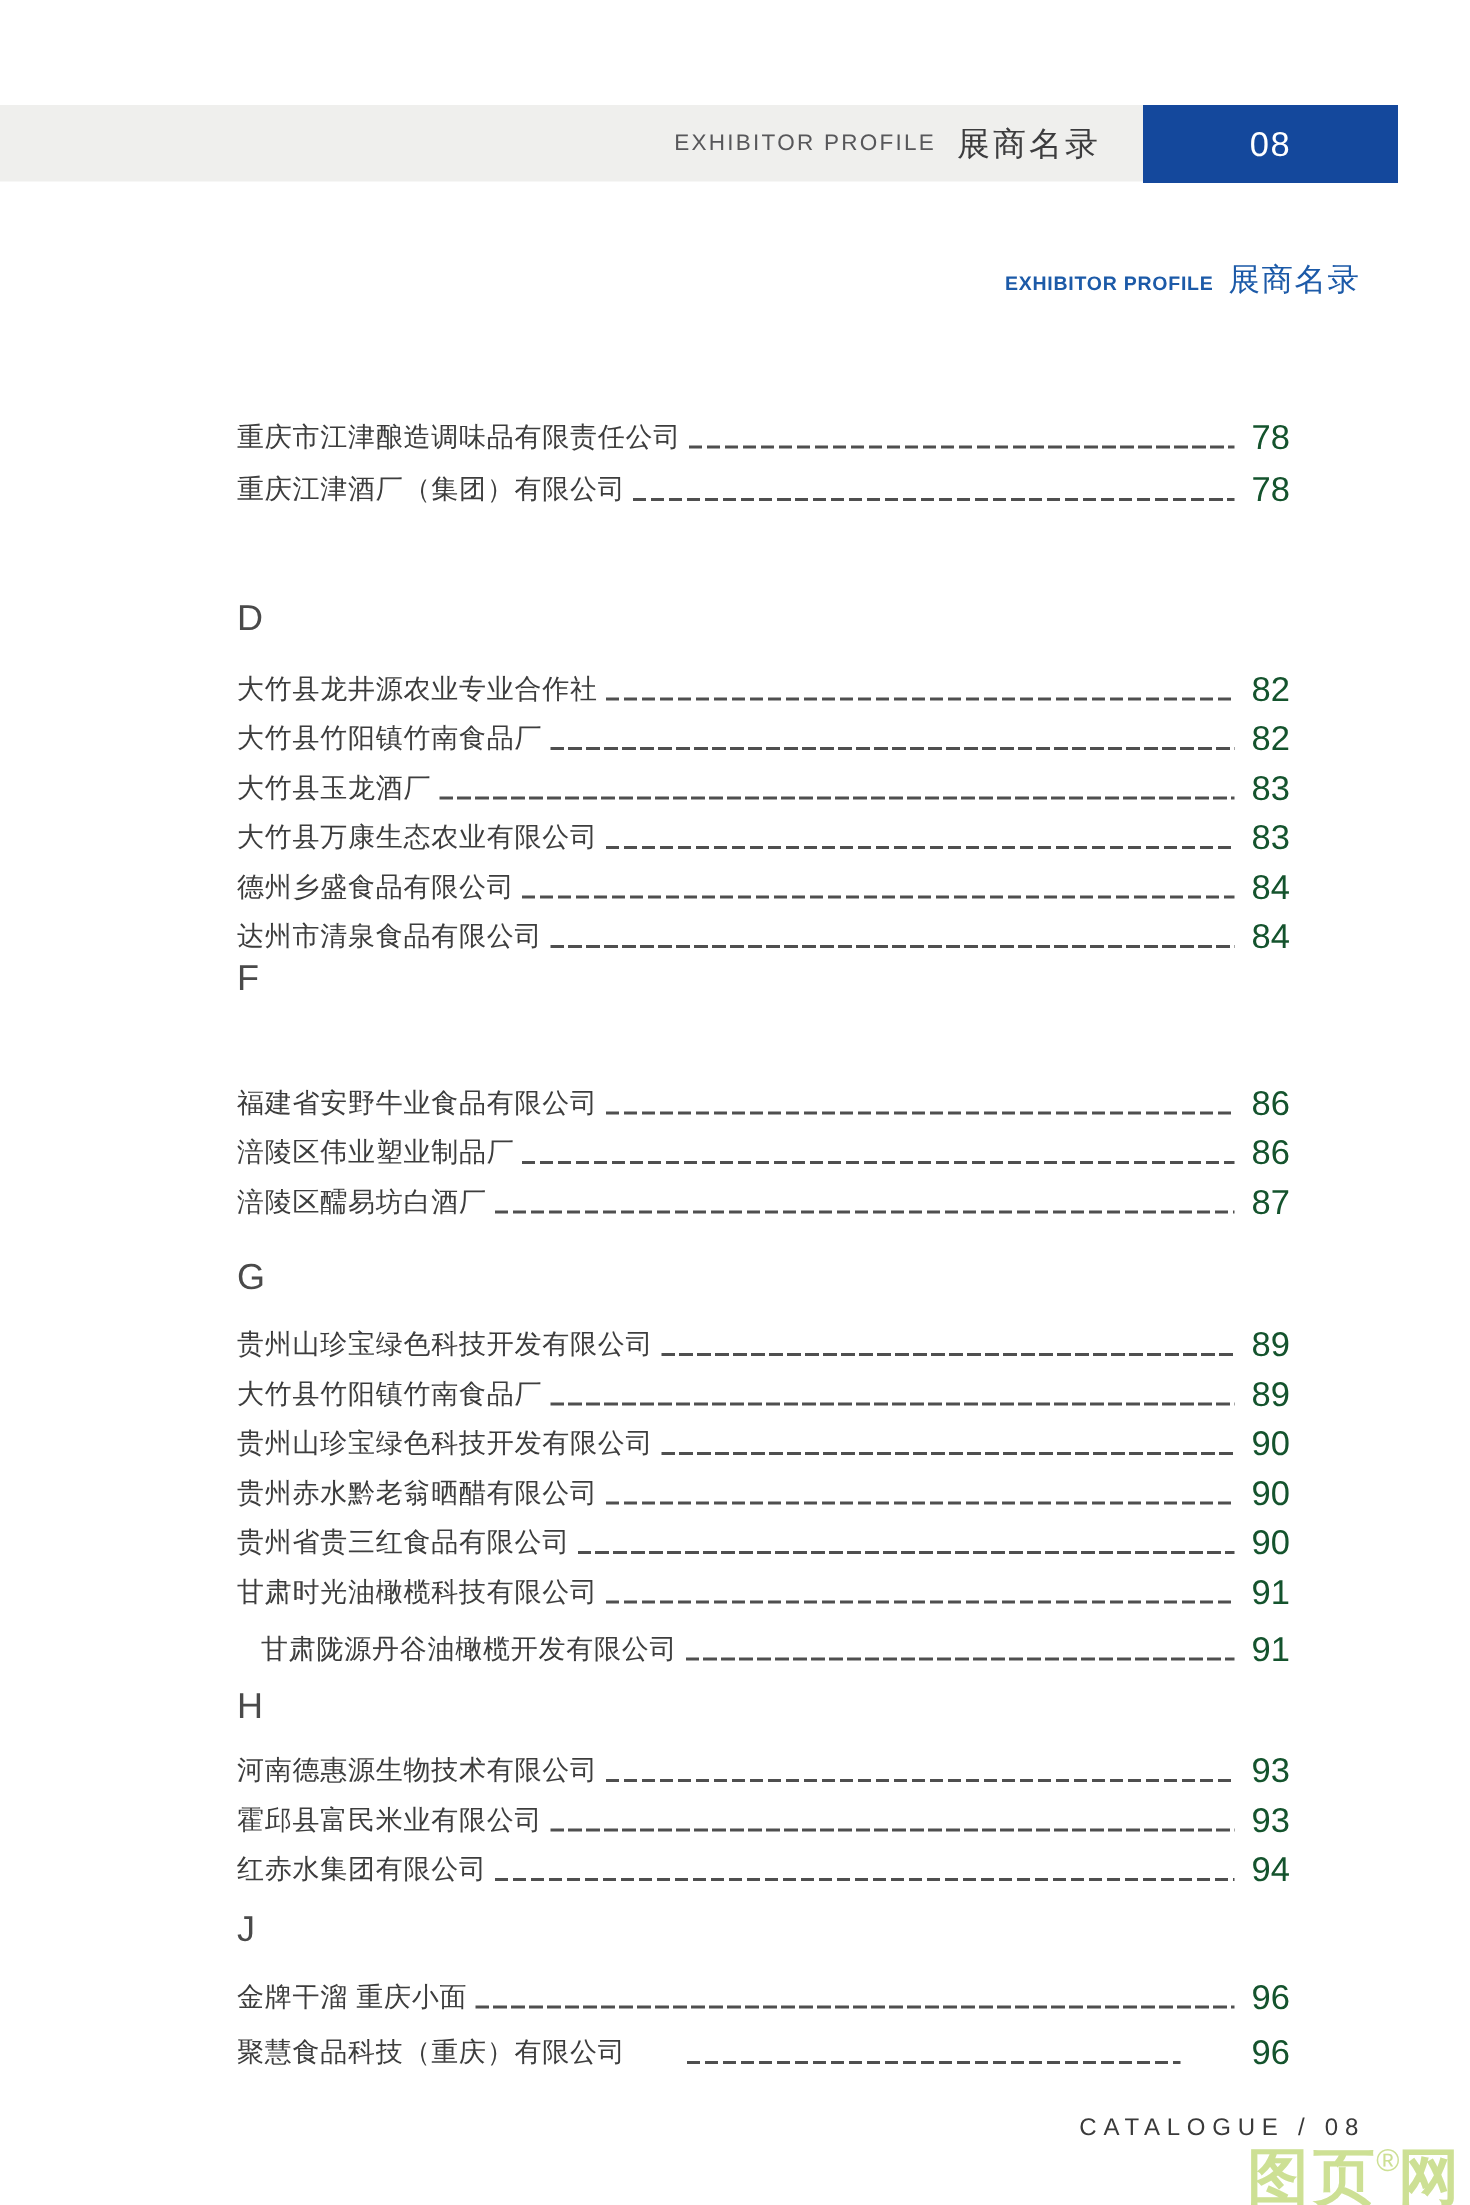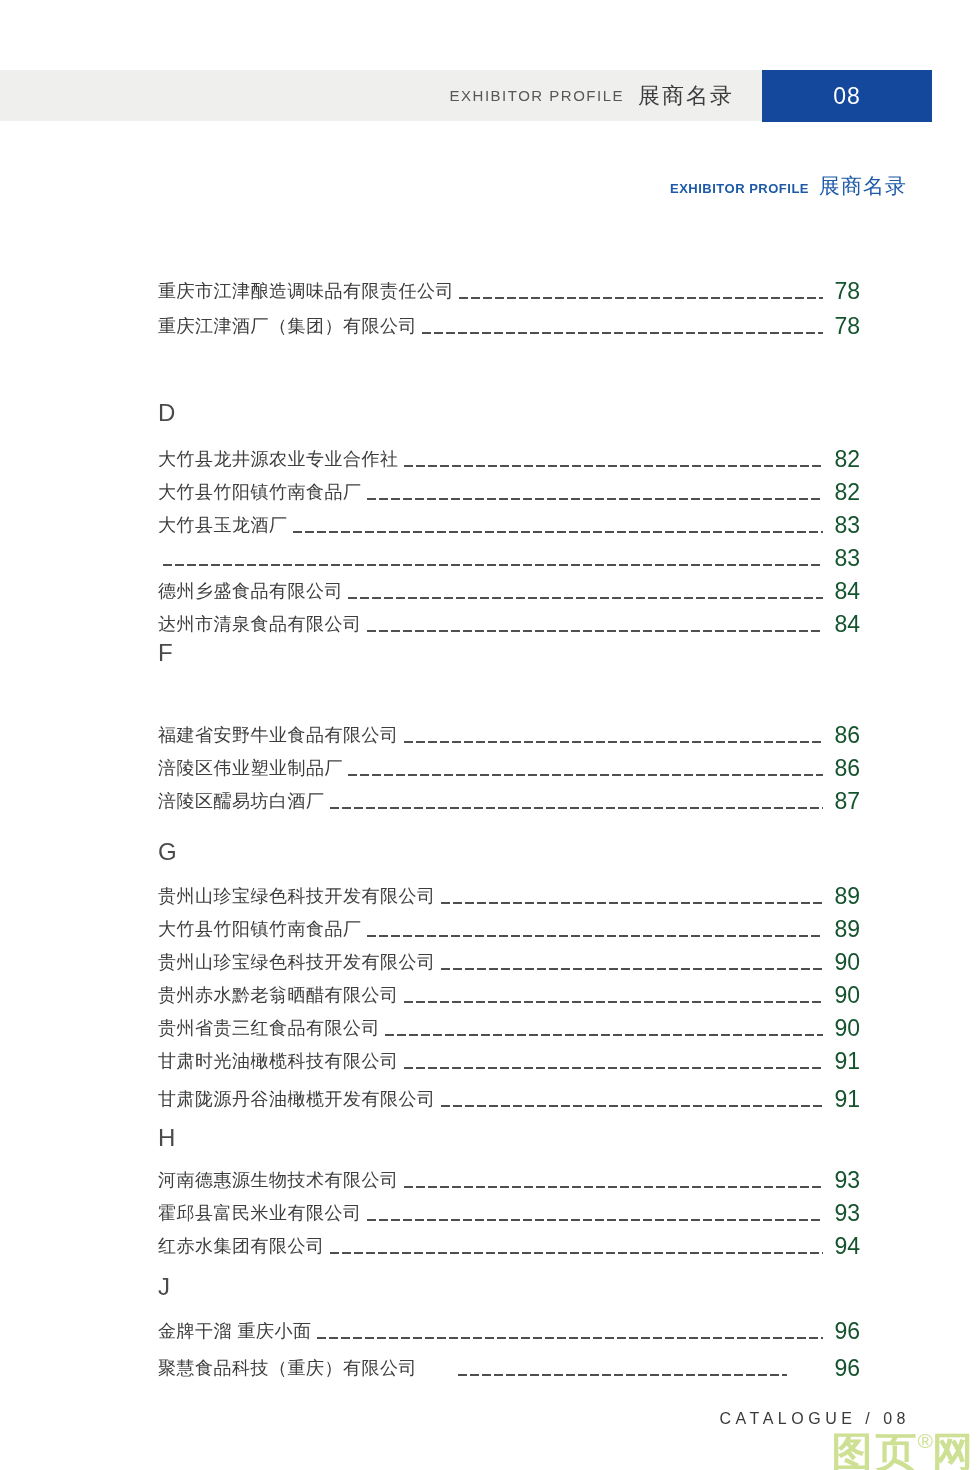--- a/index.html
+++ b/index.html
@@ -112,21 +112,21 @@
     color: #14532d;
   }
 
   
   .sec-0 .entry { height: 35px; }
   .sec-1 { margin-top: 60px; }
   .sec-2 { margin-top: 2px; }
   .sec-2 .letter { margin-bottom: 46px; }
   .sec-3 { margin-top: 24px; }
   .sec-3 .letter { margin-bottom: 8px; }
-  .sec-3 .entry:last-child { margin-top: 5px; }
+  .sec-3 .entry:last-child { margin-top: 5px; margin-left: 16px; }
   .sec-4 { margin-top: 12px; }
   .sec-4 .letter { margin-bottom: 6px; }
   .sec-5 { margin-top: 14px; }
   .sec-5 .letter { margin-bottom: 8px; }
   .sec-5 .entry:last-child { margin-top: 4px; gap: 36px; }
 
   
   .footer-text {
     position: absolute;
     top: 1410px;
@@ -203,20 +203,21 @@
     <span class="page-no">82</span>
   </div>
 
   <div class="entry">
     <span class="name">大竹县玉龙酒厂</span>
     <span class="leader"></span>
     <span class="page-no">83</span>
   </div>
 
   <div class="entry">
+    <span class="name">大竹县万康生态农业有限公司</span>
     <span class="leader"></span>
     <span class="page-no">83</span>
   </div>
 
   <div class="entry">
     <span class="name">德州乡盛食品有限公司</span>
     <span class="leader"></span>
     <span class="page-no">84</span>
   </div>
 

